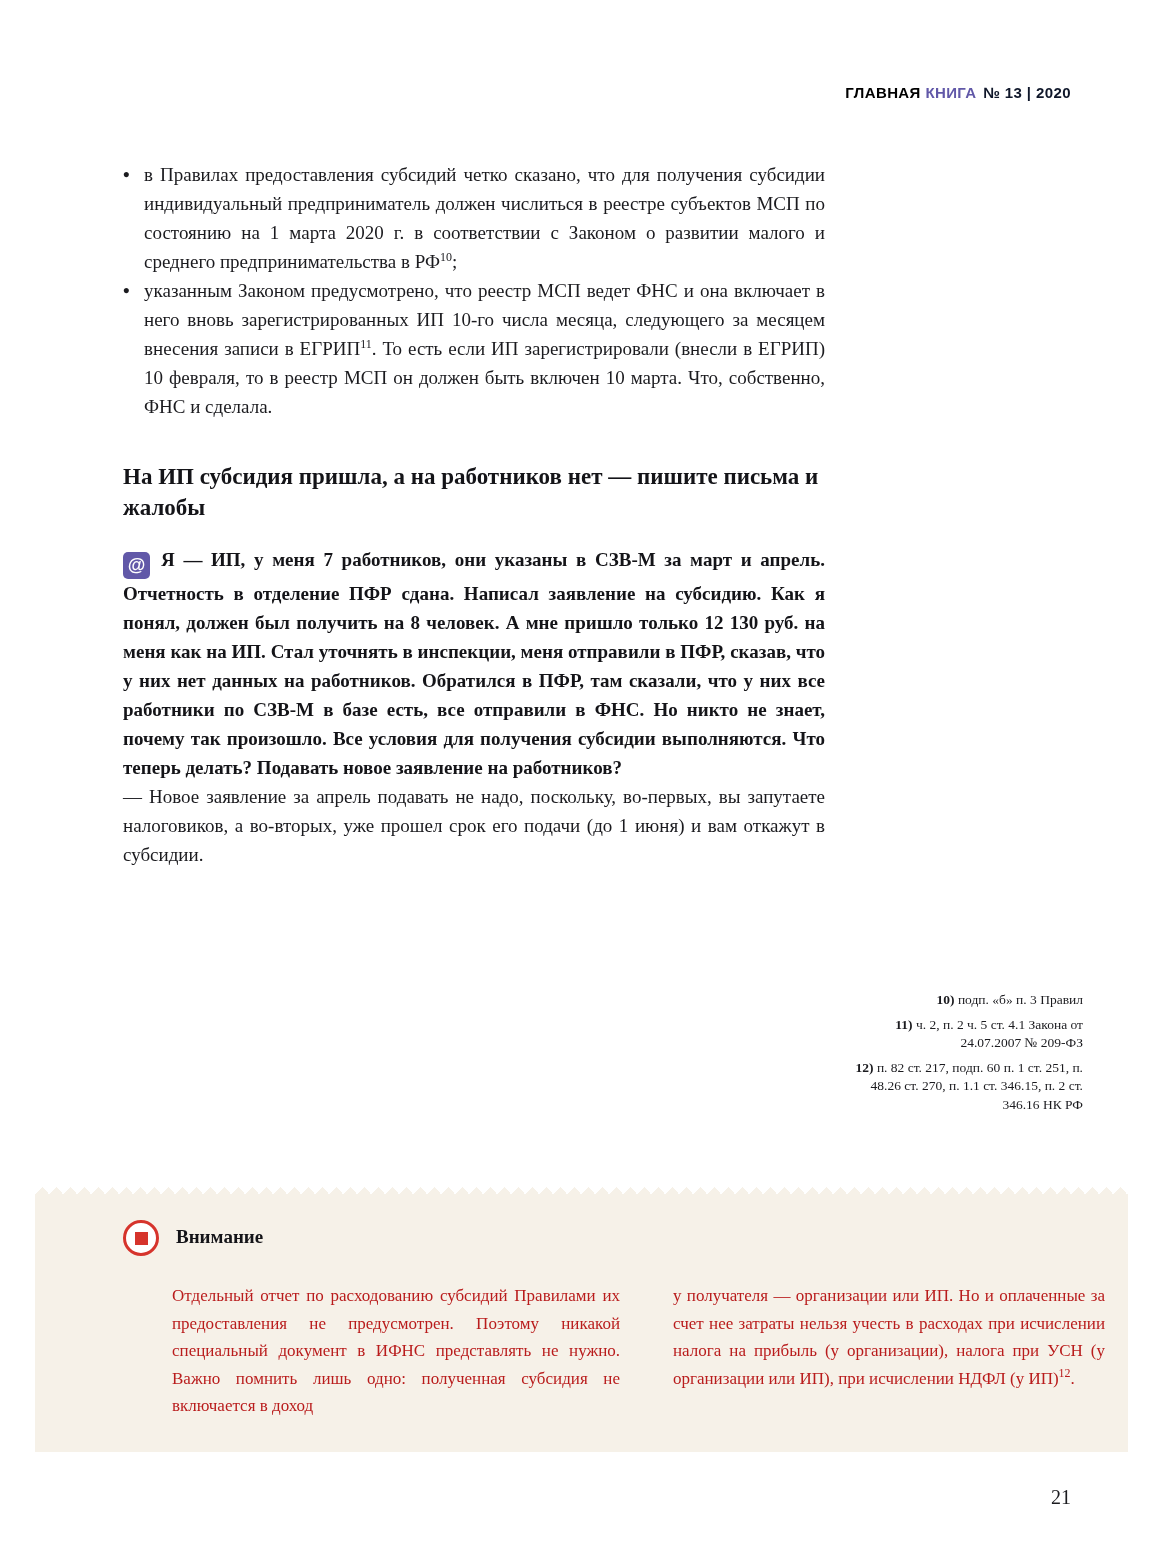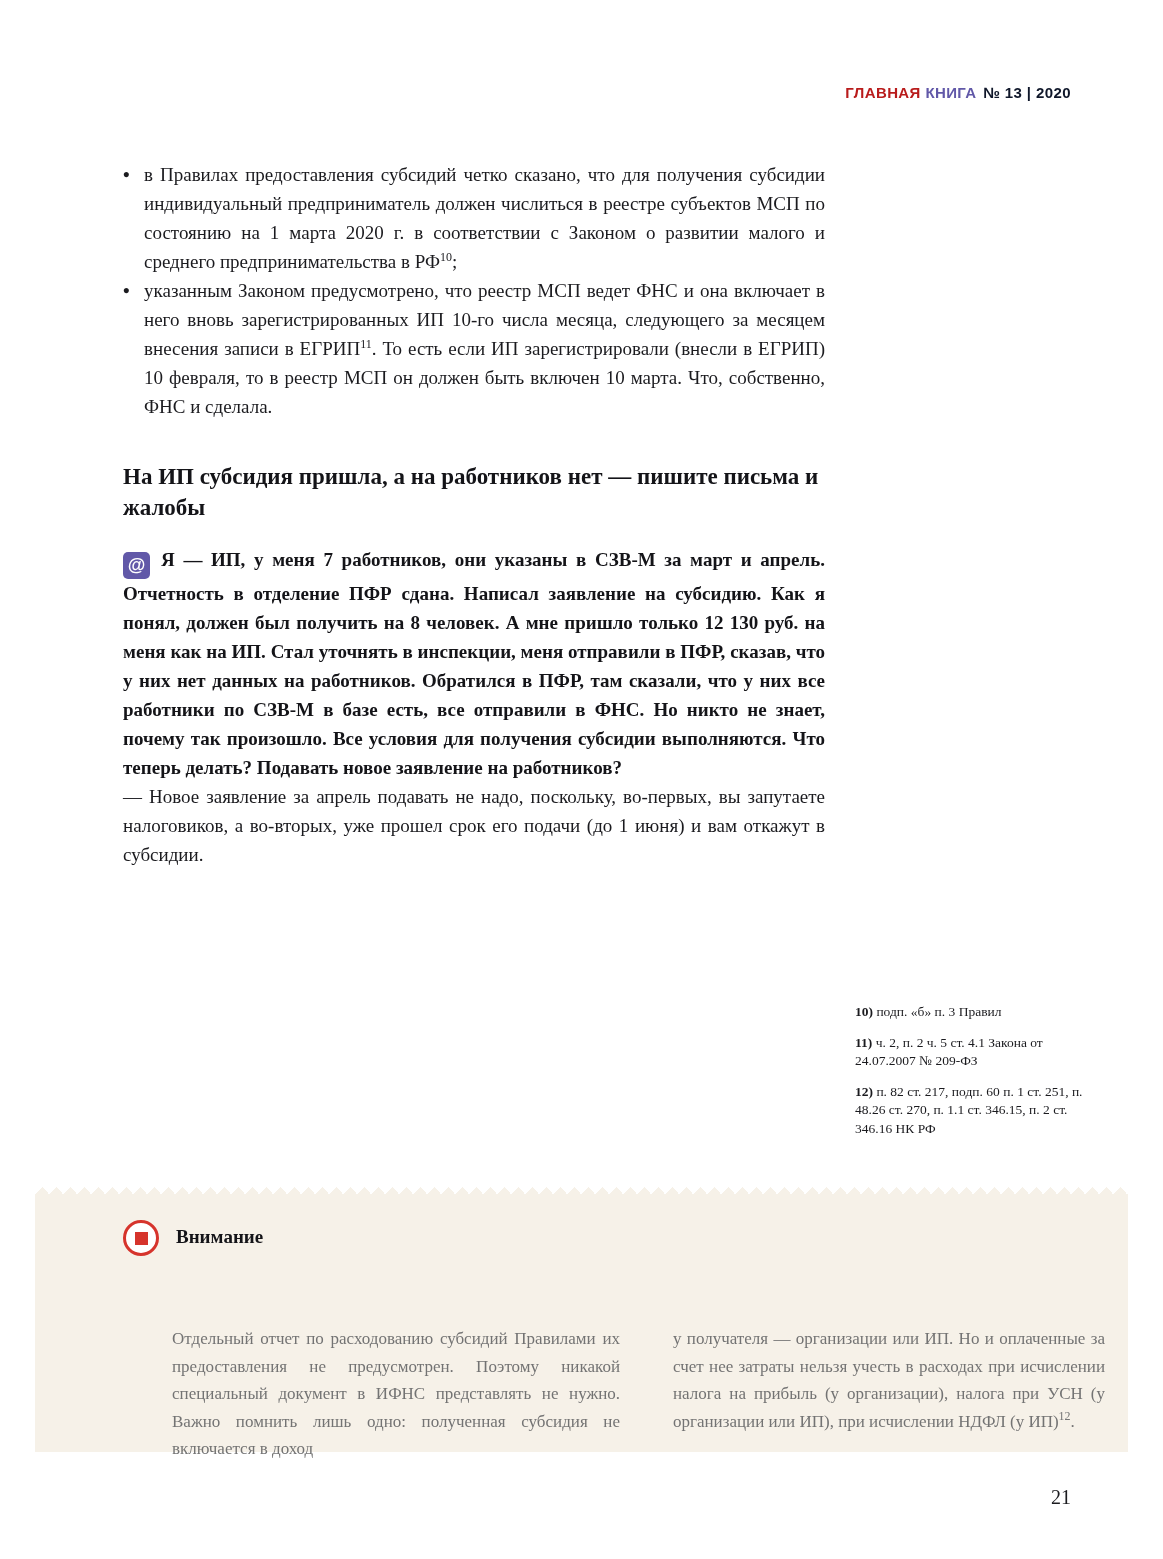--- a/index.html
+++ b/index.html
@@ -14,21 +14,21 @@
   }
 
   
   .header {
     position:absolute; top:84px; right:92px;
     font-family:"Liberation Sans", sans-serif;
     font-weight:bold; font-size:15px; letter-spacing:0.4px;
     color:#26262e;
     white-space:nowrap;
   }
-  .header .brand-main { color:#b91c1c;text-align:right; }
+  .header .brand-main { color:#000000;text-align:right; }
   .header .brand-accent { color:#6158a8; }
   .header .issue { color:#0f172a; margin-left:2px; }
 
   
   .main {
     position:absolute; left:123px; top:160px; width:702px;
     font-size:19px; line-height:29px;
     text-align:justify;
   }
   .main p { margin:0; }
@@ -68,21 +68,21 @@
     margin-right:11px;
   }
 
   
   .sidebar {
     position:absolute; left:855px; top:991px; width:228px;
     font-size:13.5px; line-height:18.5px;
     color:#1b1b1f;
     text-align:left;
   }
-  .sidebar .footnote { margin:12px 0 6px 0; }
+  .sidebar .footnote { margin:0 0 6px 0;text-align:right; }
   .sidebar .fn-num { font-weight:bold; }
 
   
   .attention-zigzag {
     position:absolute; left:35px; top:1187px; width:1093px; height:9px;
     background: conic-gradient(from 135deg at 50% 0, #f6f1e8 90deg, rgba(0,0,0,0) 0) 0 0 / 14px 9px repeat-x;
   }
   .attention {
     position:absolute; left:35px; top:1196px; width:1093px; height:256px;
     background:#f6f1e8;
@@ -102,22 +102,21 @@
   }
   .attn-title {
     position:absolute; left:141px; top:30px;
     font-weight:bold; font-size:19px;
     color:#141418;
   }
   .attn-col {
     position:absolute; top:86px;
     font-size:17px; line-height:27.5px;
     text-align:justify;
-    color:#737373;
-    margin-top:43px;
+    color:#b91c1c;
   }
   .attn-col.col1 { left:137px; width:448px; }
   .attn-col.col2 { left:638px; width:432px; }
 
   
   .page-number {
     position:absolute; right:92px; top:1486px;
     font-size:20px; color:#1b1b1f;
   }
 </style>

